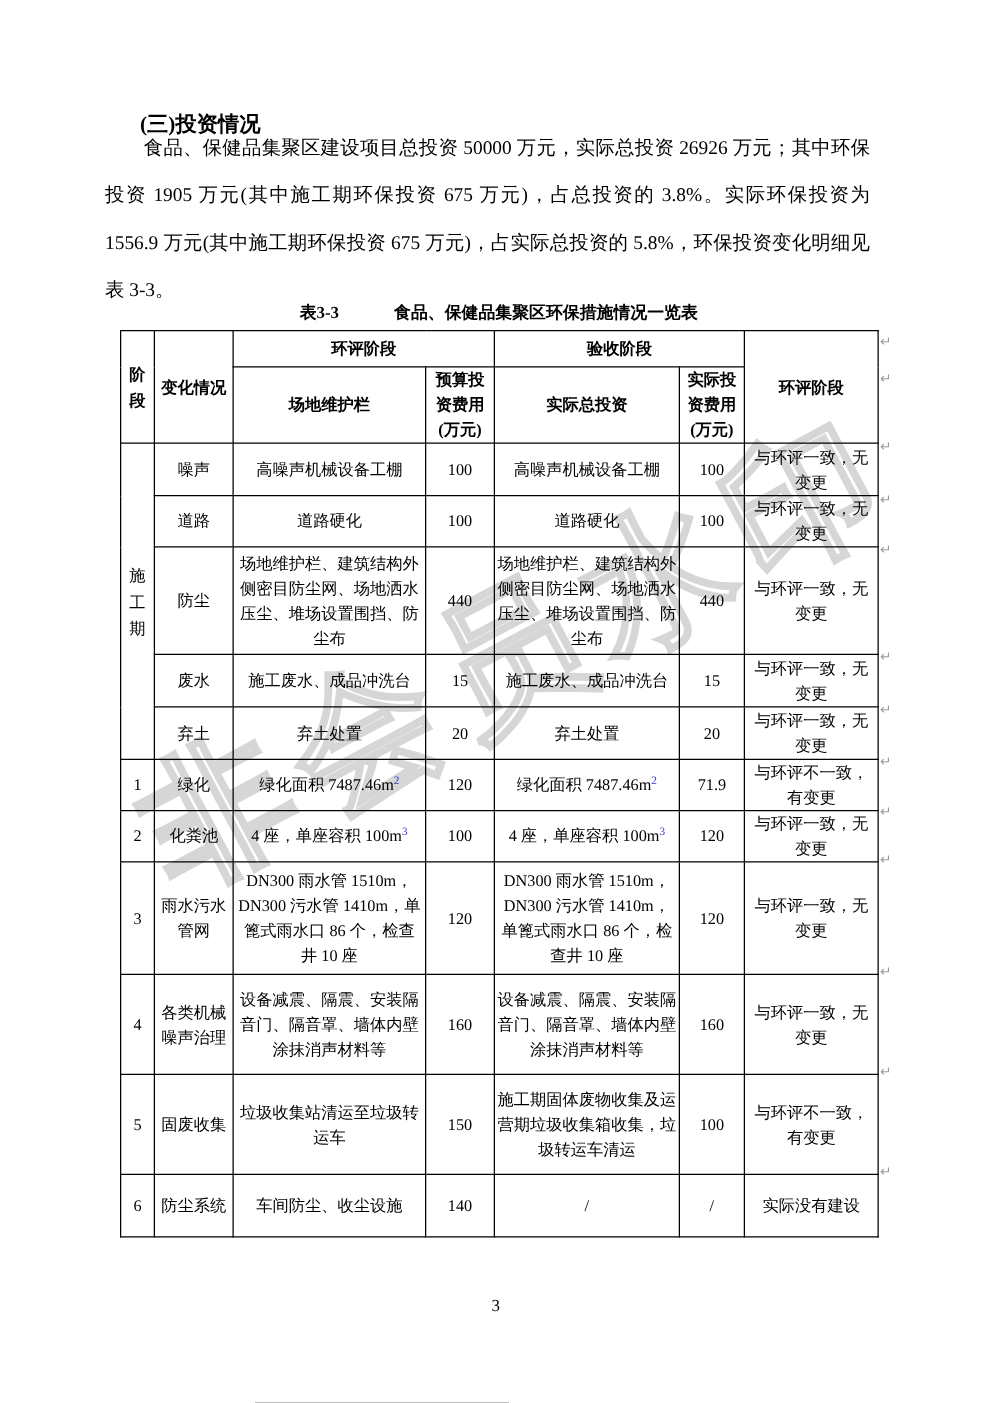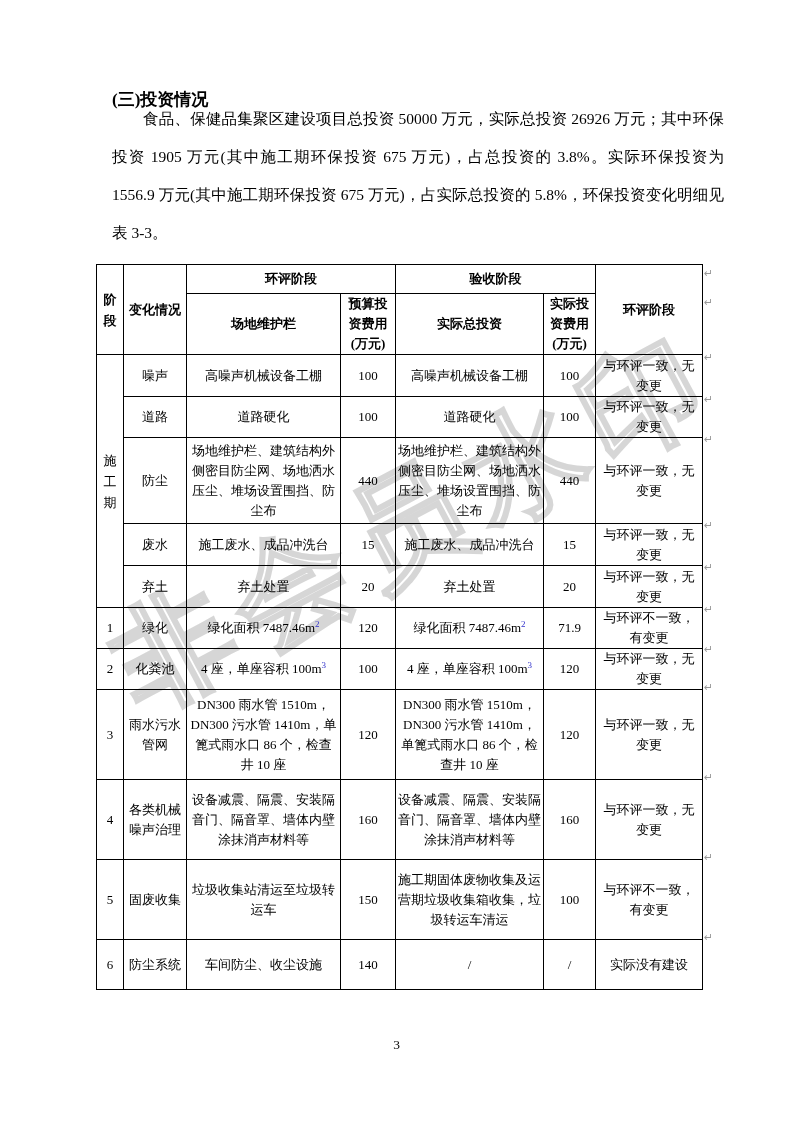--- a/index.html
+++ b/index.html
@@ -30,21 +30,21 @@
   }
   @supports not (-webkit-text-stroke:1px black){
     .watermark{color:rgba(190,190,190,.45);}
   }
   
   .heading{
     position:absolute;left:112px;top:88px;
     font-size:17px;font-weight:bold;margin:0;z-index:1;
   }
   .body-text{
-    position:absolute;left:112px;top:100px;width:612px;
+    position:absolute;left:84px;top:100px;width:612px;
     font-size:15.5px;line-height:38px;
     text-align:justify;text-indent:2em;margin:0;z-index:1;
   }
   .table-title{
     position:absolute;left:96px;top:241px;width:606px;
     display:flex;justify-content:center;gap:44px;
     font-size:13.5px;font-weight:bold;z-index:1;
   }
   
   table.env-table{
@@ -79,20 +79,24 @@
 <body>
 
 <div class="page">
 
   <div class="watermark">非会员水印</div>
 
   <h2 class="heading">(三)投资情况</h2>
 
   <p class="body-text">食品、保健品集聚区建设项目总投资 50000 万元，实际总投资 26926 万元；其中环保投资 1905 万元(其中施工期环保投资 675 万元)，占总投资的 3.8%。实际环保投资为 1556.9 万元(其中施工期环保投资 675 万元)，占实际总投资的 5.8%，环保投资变化明细见表 3-3。</p>
 
+  <div class="table-title">
+    <span>表3-3</span>
+    <span>食品、保健品集聚区环保措施情况一览表</span>
+  </div>
 
   <table class="env-table">
     <colgroup>
       <col style="width:27px">
         <col style="width:63px">
         <col style="width:154px">
       <col style="width:55px">
         <col style="width:148px">
         <col style="width:52px">
         <col style="width:107px">

